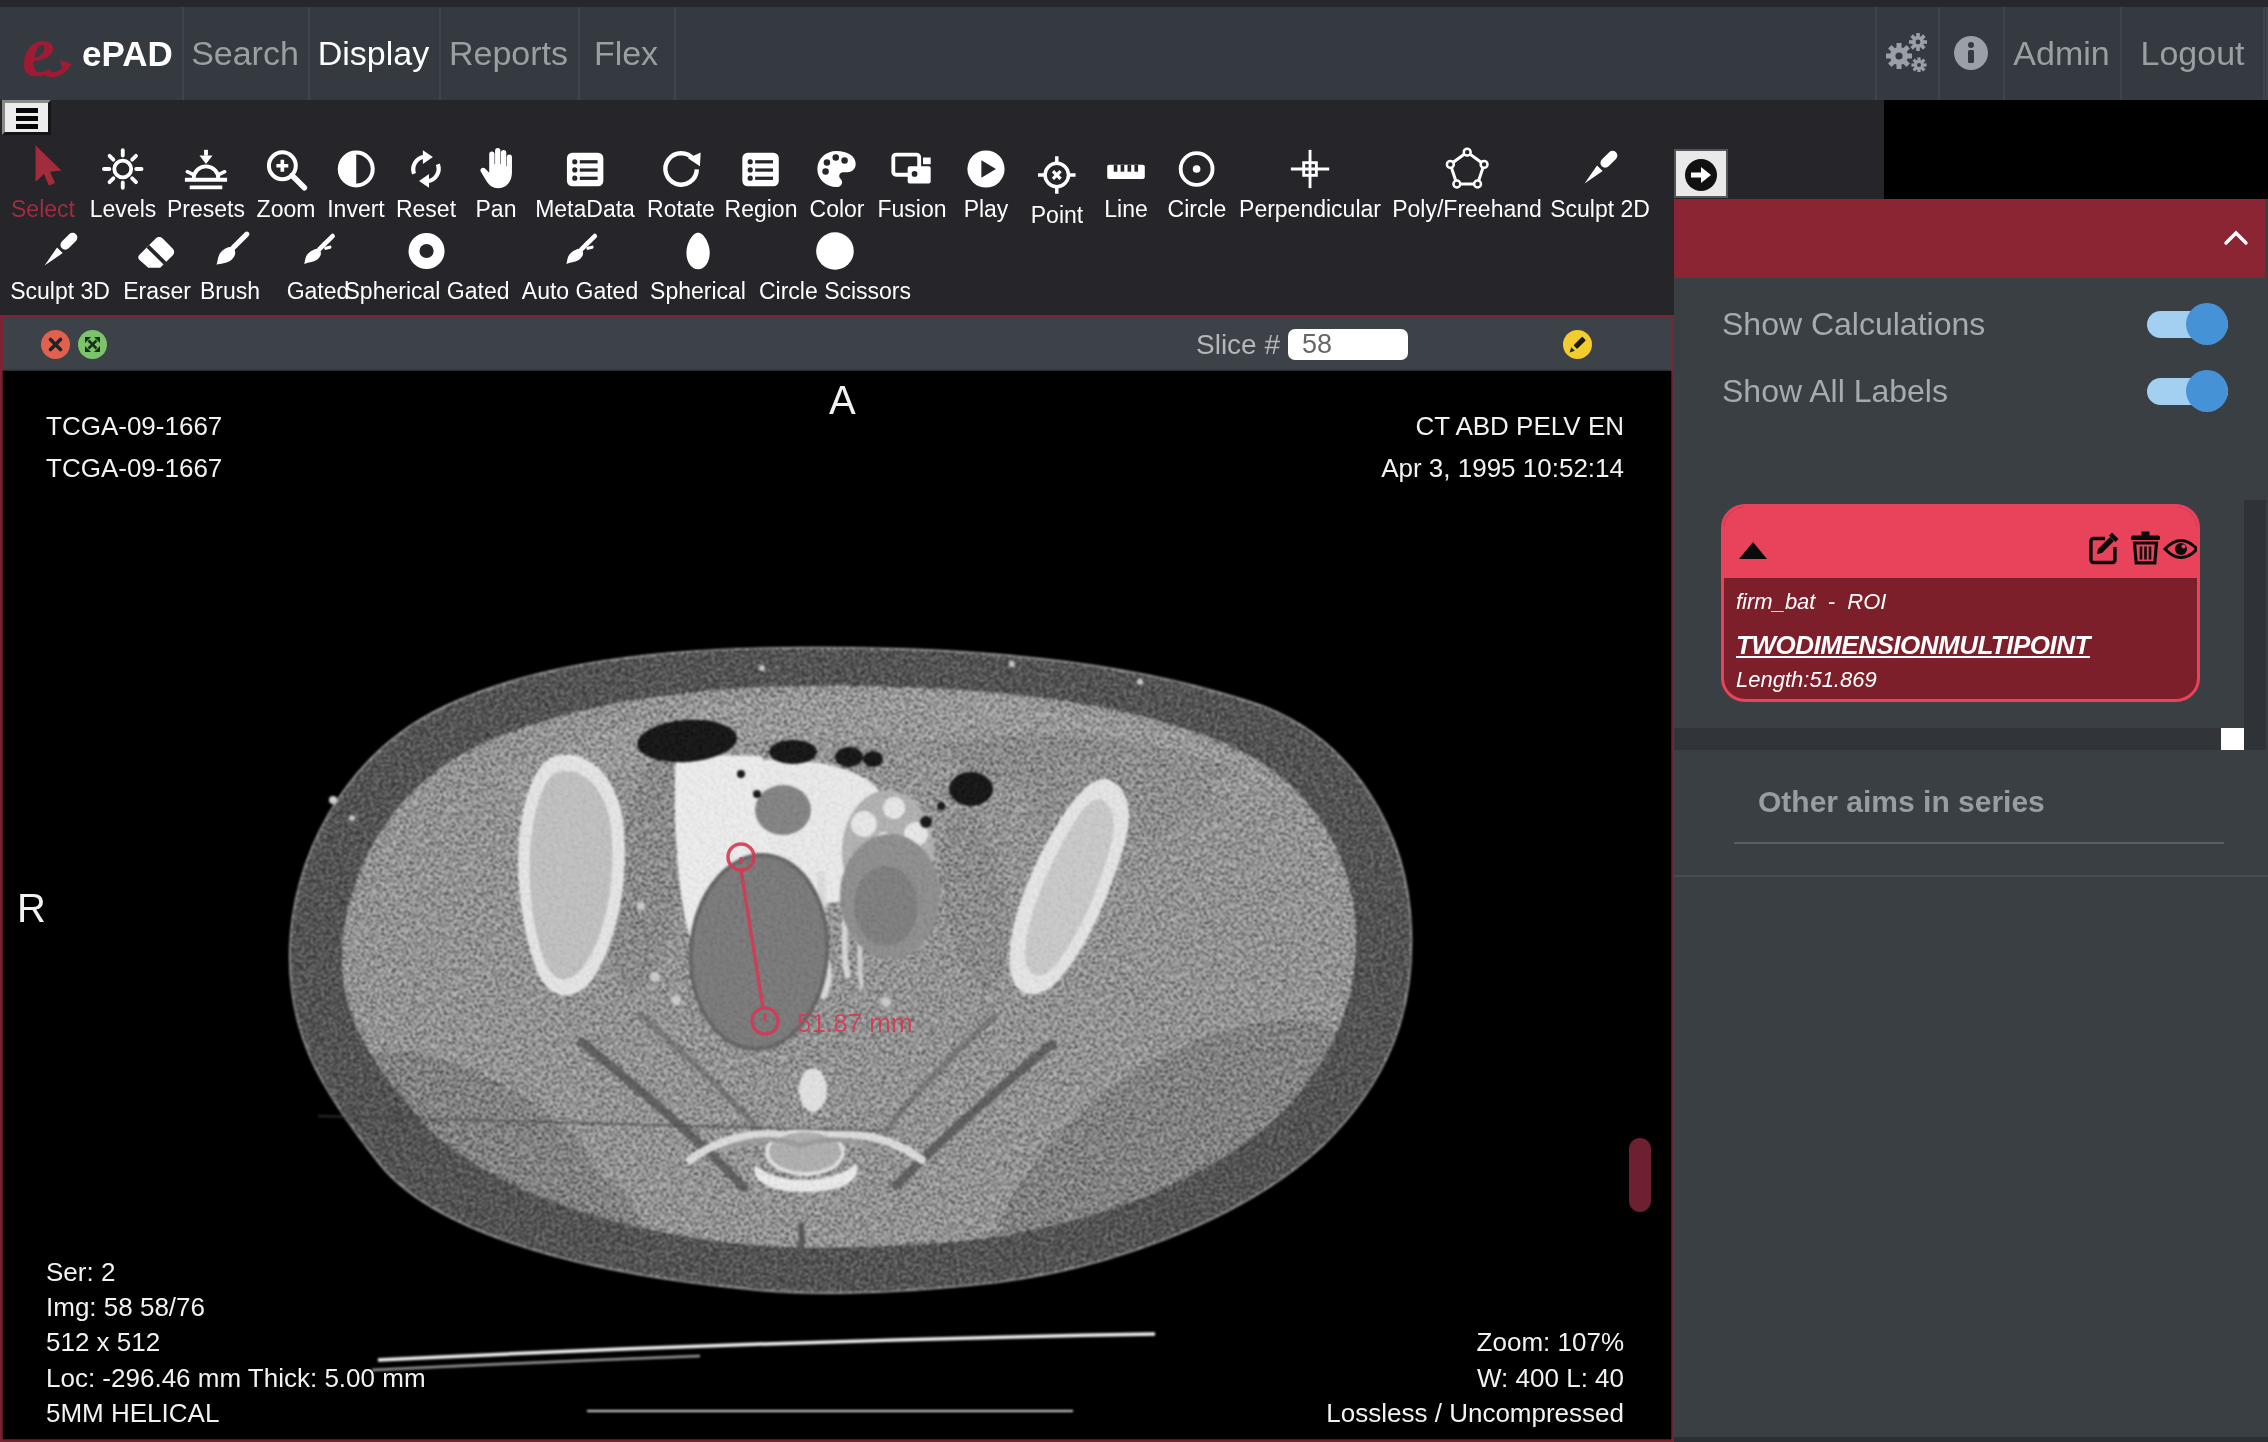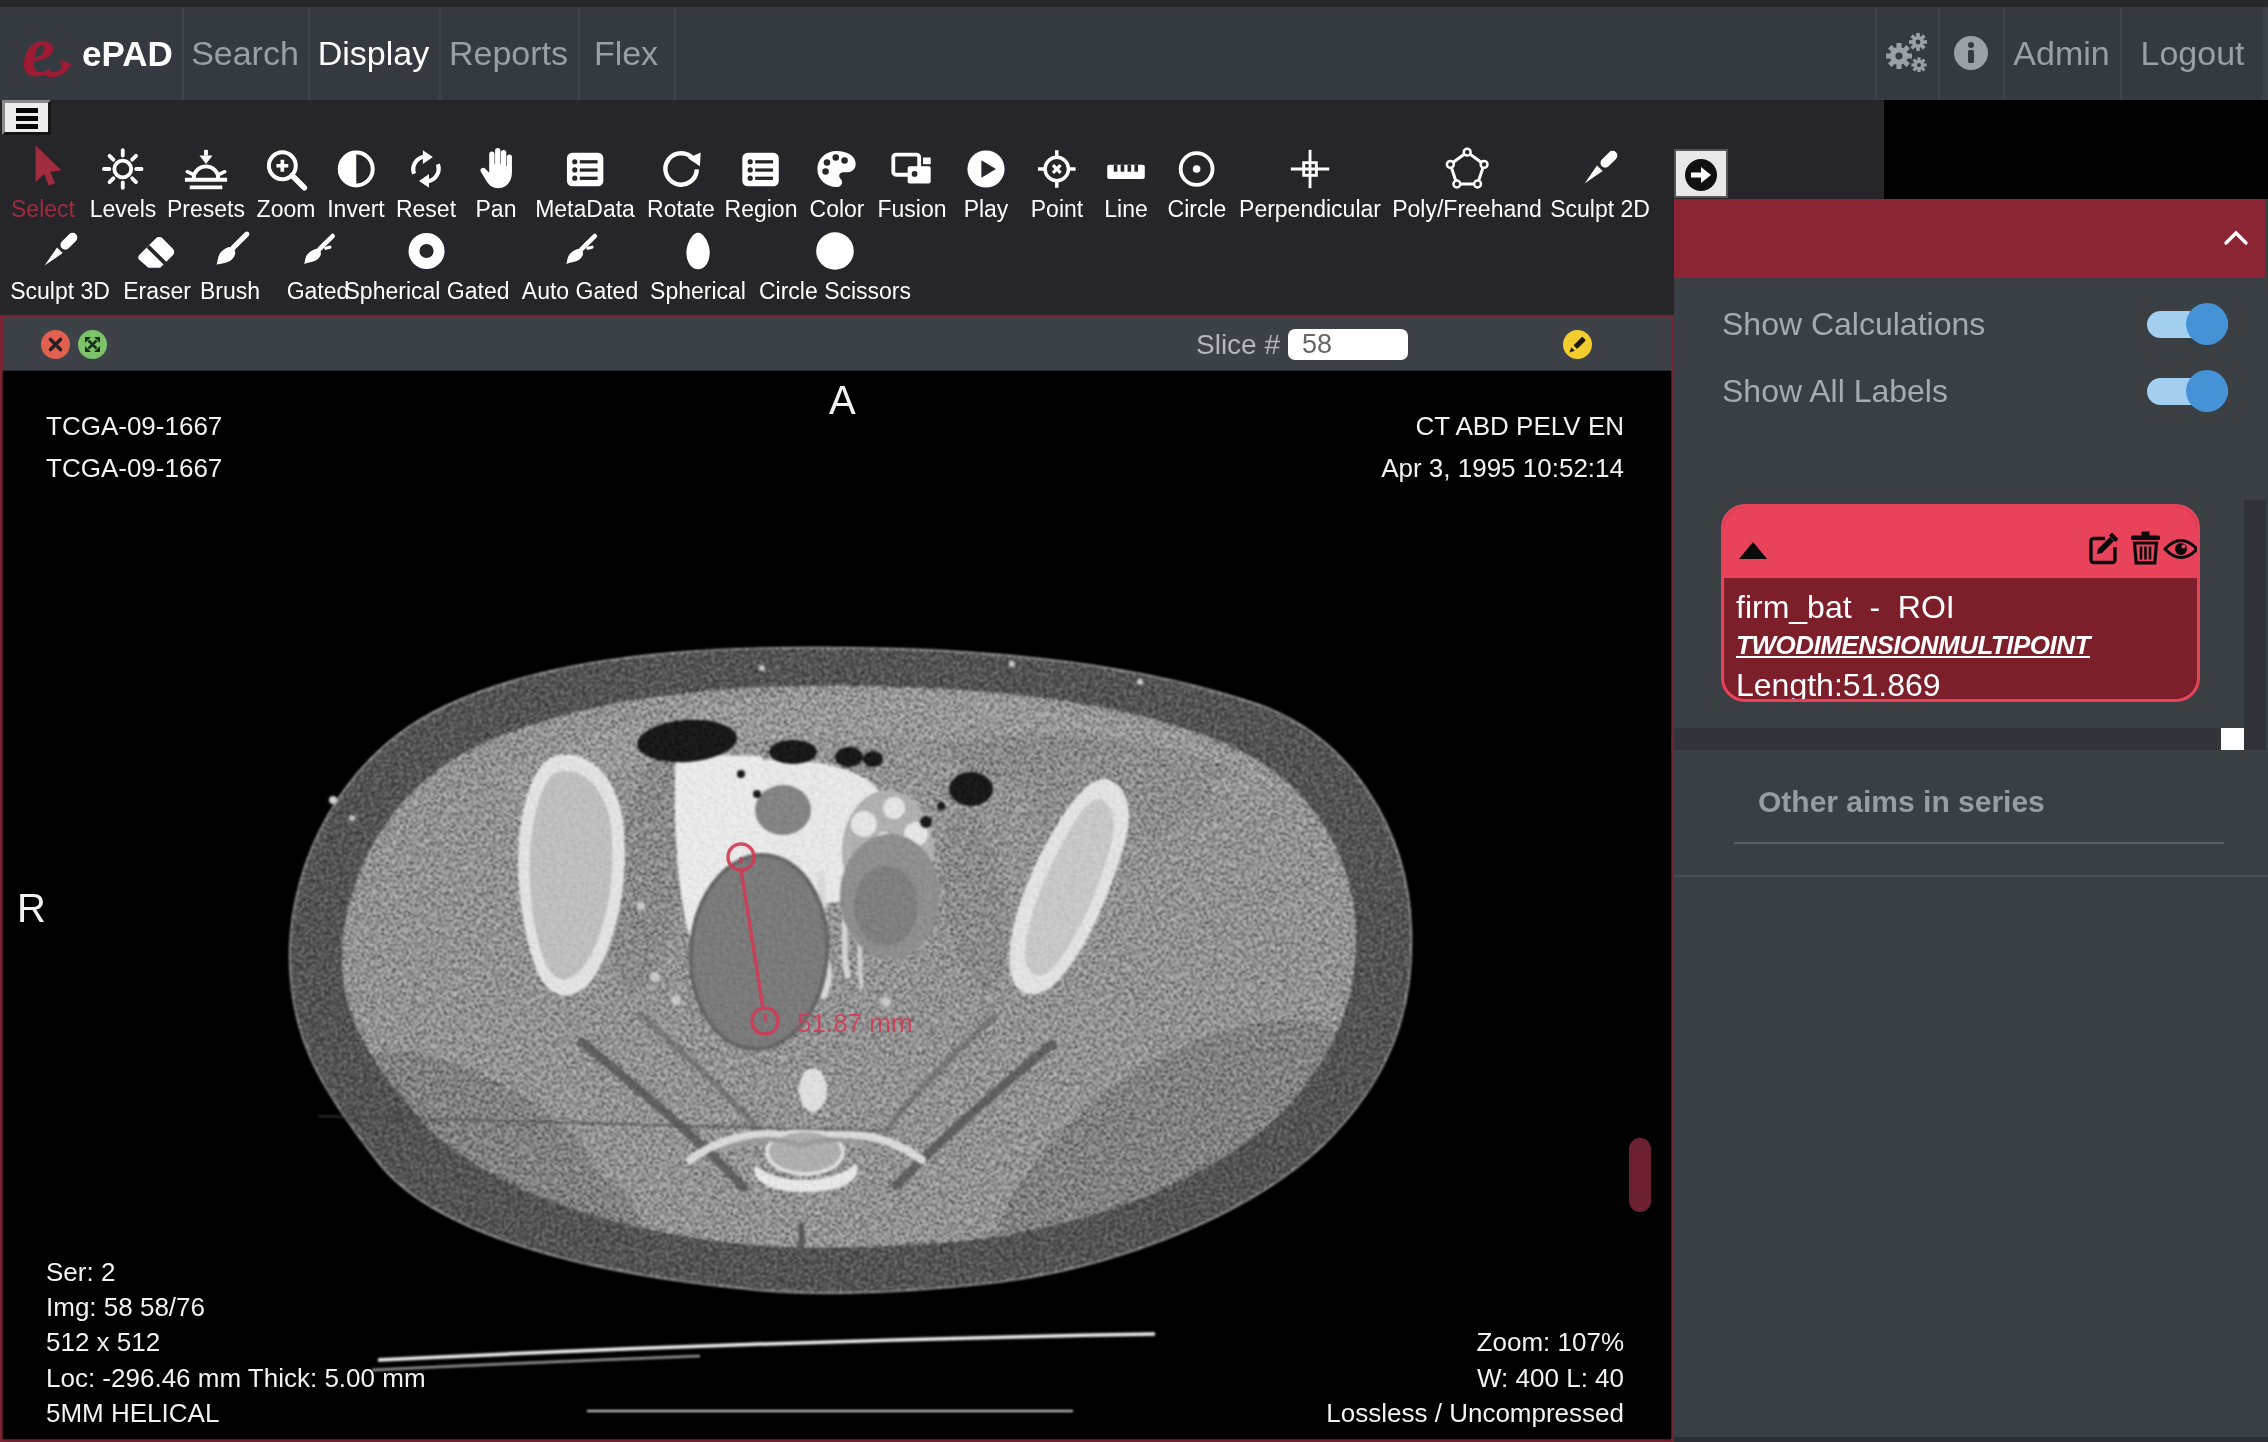--- a/index.html
+++ b/index.html
@@ -36,21 +36,21 @@
   #sbheader { position:absolute; left:0; top:0; width:591px; height:79px; background:#8b2433; color:#fff; }
   #sbheader .t { position:absolute; left:21px; top:0; height:79px; line-height:79px; font-size:33px; }
   #arrowbtn { position:absolute; left:1674px; top:149px; width:54px; height:49px; background:#e9e9e9; border:2px solid #555; }
   .togglerow { position:absolute; left:48px; width:540px; height:44px; }
   .togglerow .tl { position:absolute; left:0; top:0; font-size:32px; color:#a6abb0; line-height:44px; }
   .track { position:absolute; left:425px; top:9px; width:81px; height:27px; border-radius:14px; background:#a3d0f0; }
   .knob  { position:absolute; left:464px; top:1px; width:42px; height:42px; border-radius:50%; background:#4593d6; }
   #card { position:absolute; left:47px; top:305px; width:479px; height:198px; border-radius:24px; background:#7c1f2b;
       border:3px solid #e8435a; overflow:hidden; }
   #cardtop { position:absolute; left:0; top:0; width:100%; height:71px; background:#e8435a; }
-  .cardtxt { position:absolute; left:59px; color:#fff; font-size:32px; white-space:nowrap; }
+  .cardtxt { position:absolute; left:59px; color:#fff; font-size:22px; white-space:nowrap;font-style:italic; }
   
   svg { display:block; }
 </style>
 </head>
 <body>
 
 <div id="navbar">
   <div id="navtop"></div>
   <div class="abs" style="left:22px;top:14px;font-family:'Liberation Serif',serif;font-style:italic;font-weight:bold;font-size:74px;color:#9e1b33;line-height:74px;">e</div>
   <svg class="abs" style="left:46px;top:58px" width="26" height="22" viewBox="0 0 26 22">
@@ -256,21 +256,21 @@
     </div>
 <div class="titem" style="left:986px;top:40px;">
       <div class="ic">
         <svg width="46" height="46" viewBox="0 0 24 24">
           <circle cx="12" cy="12" r="9.7" fill="#fff"></circle>
           <polygon points="9.6,7.4 9.6,16.6 17.2,12" fill="#25252a"></polygon>
         </svg>
       </div>
       <div class="lb">Play</div>
     </div>
-<div class="titem" style="left:1057px;top:40px;">
+<div class="titem" style="left:1057px;top:46px;">
       <div class="ic">
         <svg width="46" height="46" viewBox="0 0 24 24">
           <circle cx="12" cy="12" r="6.1" fill="none" stroke="#fff" stroke-width="1.8"></circle>
           <line x1="12" y1="2.2" x2="12" y2="5.4" stroke="#fff" stroke-width="1.8"></line>
           <line x1="12" y1="18.6" x2="12" y2="21.8" stroke="#fff" stroke-width="1.8"></line>
           <line x1="2.2" y1="12" x2="5.4" y2="12" stroke="#fff" stroke-width="1.8"></line>
           <line x1="18.6" y1="12" x2="21.8" y2="12" stroke="#fff" stroke-width="1.8"></line>
           <line x1="10" y1="10" x2="14" y2="14" stroke="#fff" stroke-width="1.7"></line>
           <line x1="14" y1="10" x2="10" y2="14" stroke="#fff" stroke-width="1.7"></line>
         </svg>

